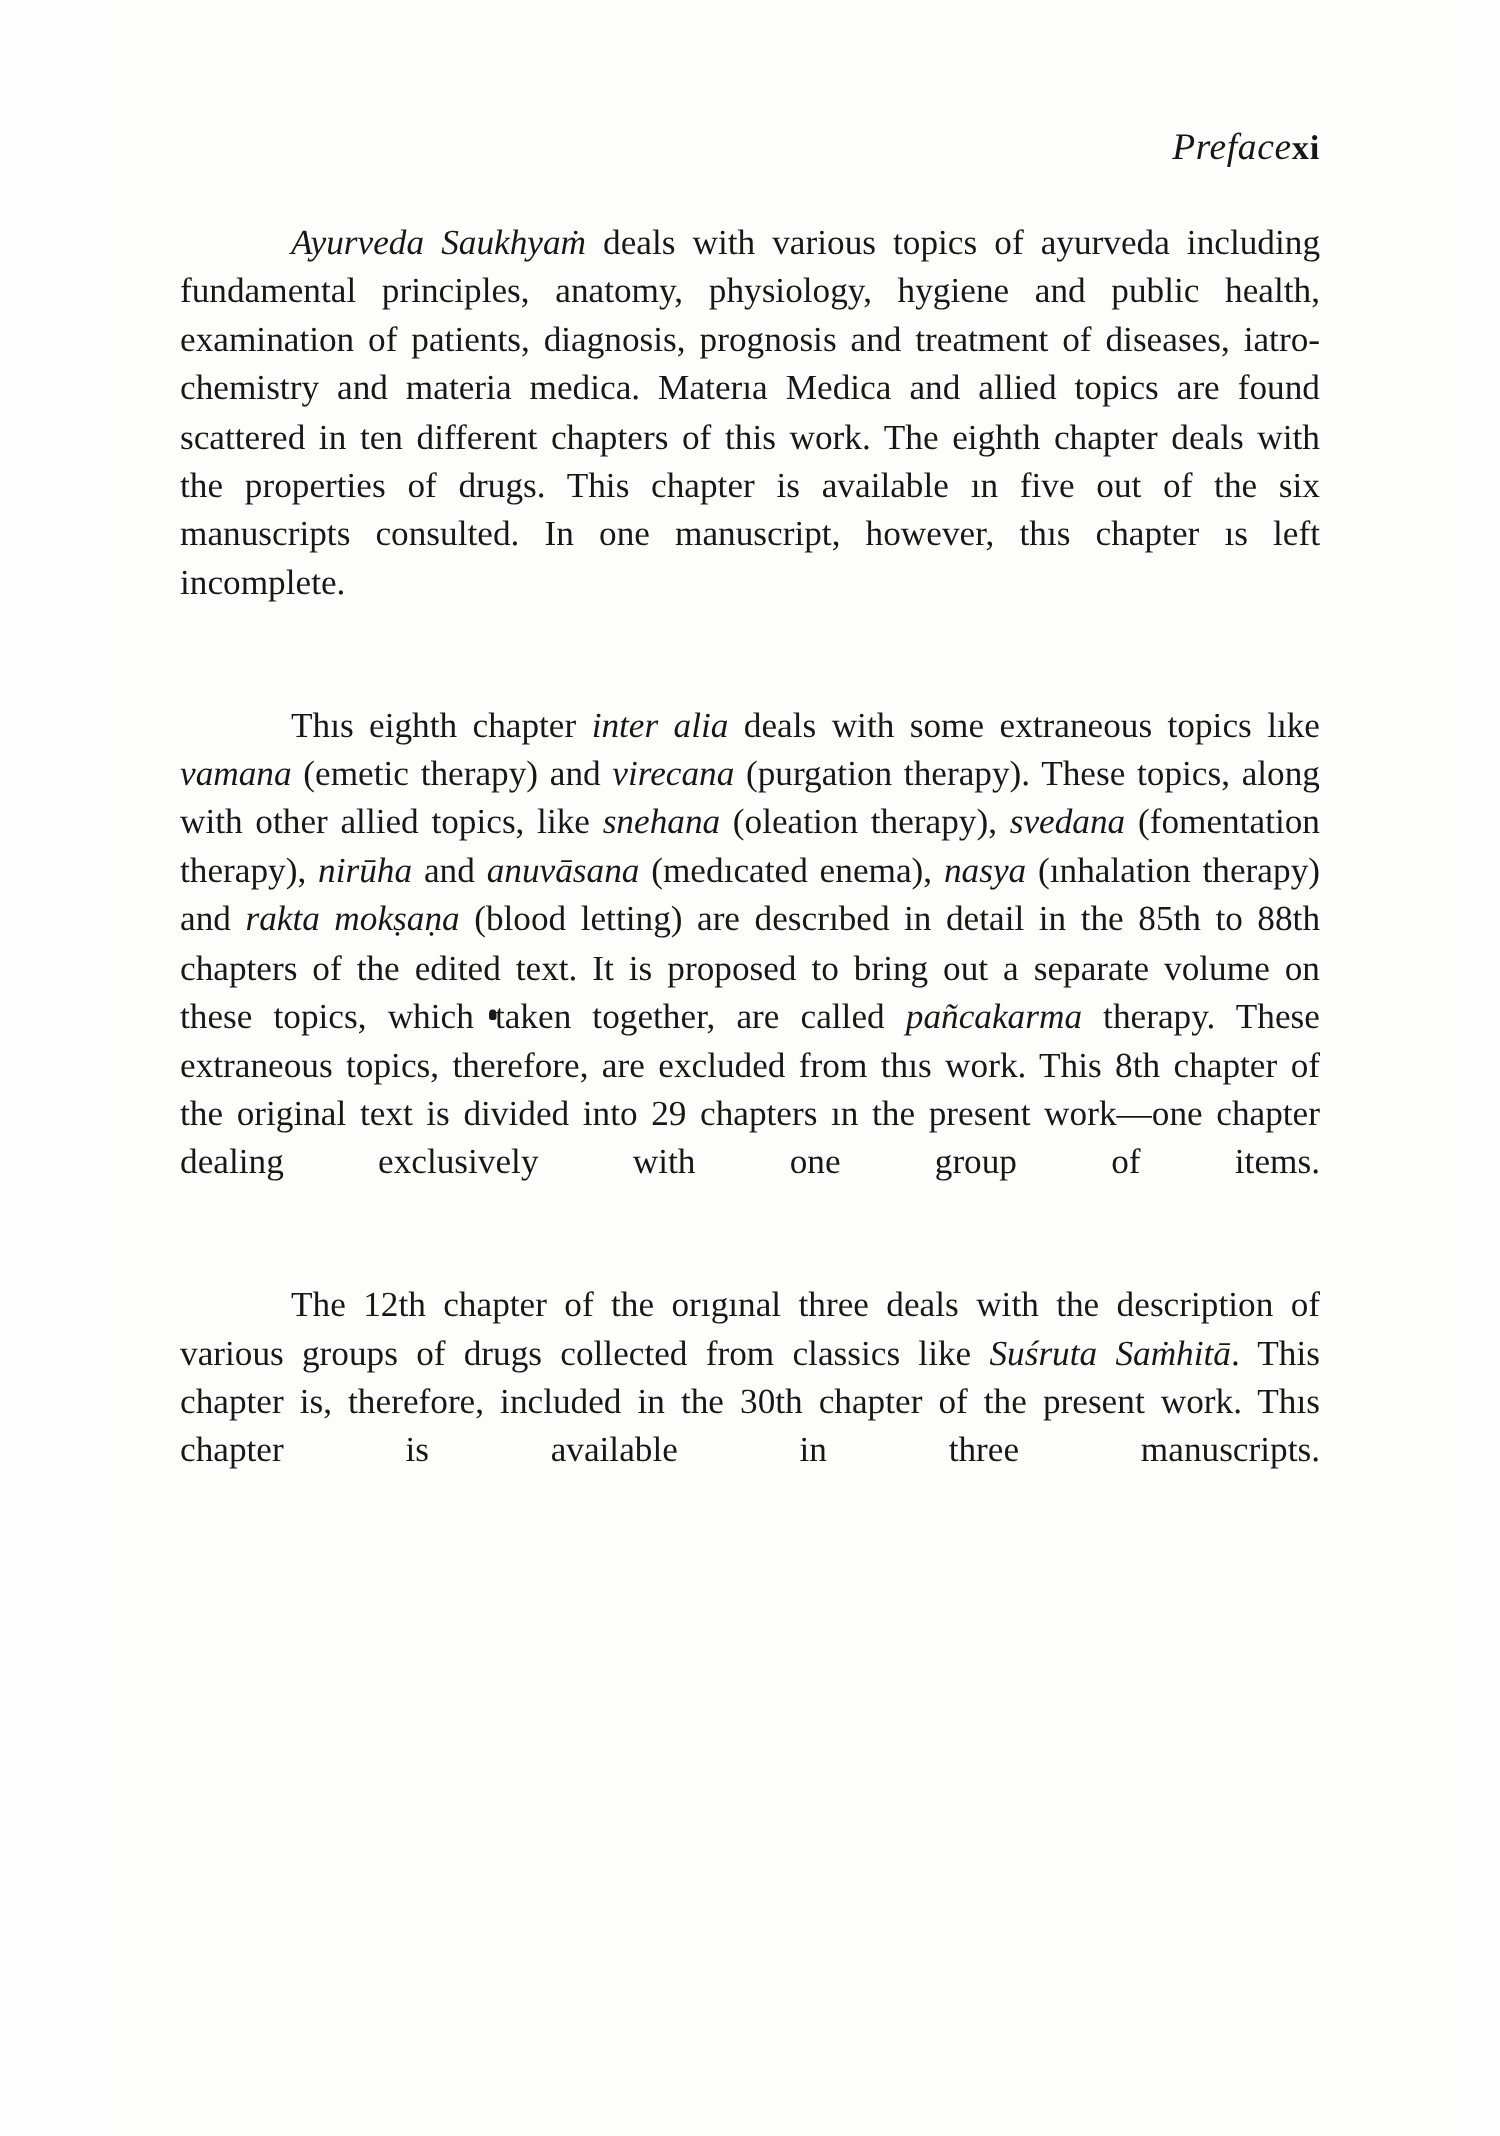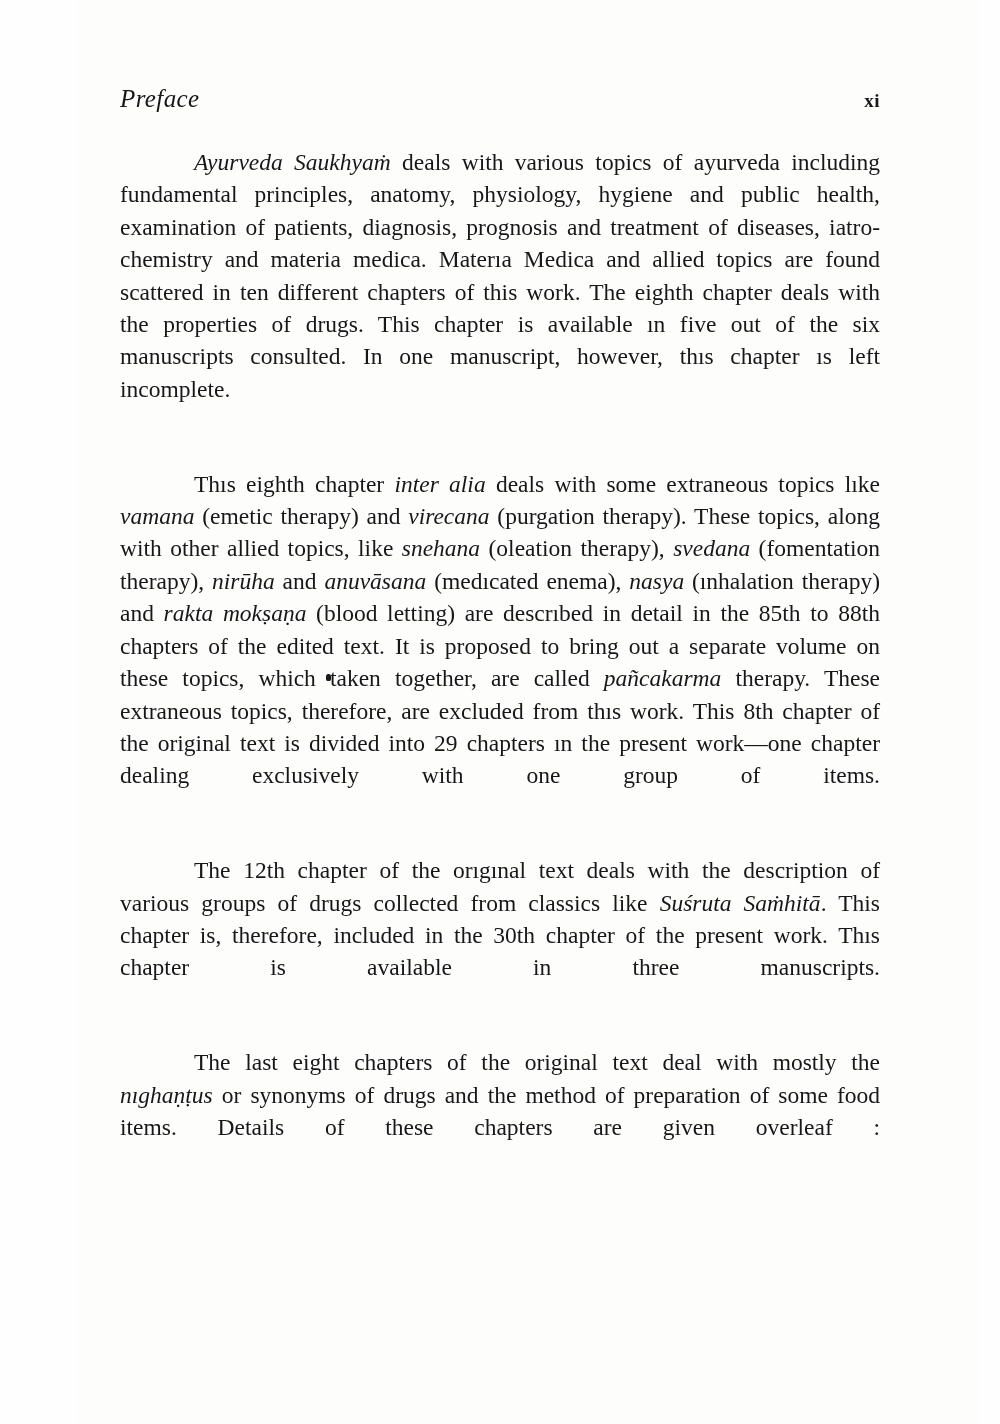--- a/index.html
+++ b/index.html
@@ -40,33 +40,33 @@
     left: 120px;
     top: 86px;
     width: 760px;
   }
 
   
   .running-head {
     position: relative;
     display: flex;
     align-items: baseline;
-    justify-content: space-between;
+    justify-content: flex-end;
     height: 34px;
     margin-bottom: 26px;
   }
   .running-head-title {
     font-style: italic;
     font-size: 25px;
     letter-spacing: 0.4px;
     line-height: 1;
   }
   .running-head-folio {
     font-weight: bold;
-    font-size: 19px;
+    font-size: 23px;
     letter-spacing: 0.5px;
     line-height: 1;
   }
 
   
   .para {
     font-size: 23.5px;
     line-height: 32.4px;
     text-align: justify;
     text-justify: inter-word;
@@ -117,18 +117,17 @@
     <div class="running-head">
       <span class="running-head-title">Preface</span>
       <span class="running-head-folio">xi</span>
     </div>
 
 
     <p class="para indent"><i>Ayurveda Saukhyaṁ</i><span> deals with various topics of ayurveda including fundamental principles, anatomy, physiology, hygiene and public health, examination of patients, diagnosis, prognosis and treatment of diseases, iatro-chemistry and materia  medica. Materıa Medica  and  allied  topics  are  found scattered in ten different chapters of this work.   The eighth chapter  deals  with the properties of drugs.    This chapter   is   available  ın  five out of the six manuscripts consulted.    In one manuscript, however, thıs chapter ıs left incomplete.</span></p>
 
     <p class="para indent"><span>Thıs eighth chapter </span><i>inter alia</i><span>  deals with some extraneous topics lıke </span><i>vamana</i><span> (emetic  therapy)  and </span><i>virecana</i><span> (purgation therapy).   These topics,  along  with  other  allied  topics,  like </span><i>snehana</i><span> (oleation  therapy), </span><i>svedana</i><span>  (fomentation   therapy), </span><i>nirūha</i><span> and </span><i>anuvāsana</i><span> (medıcated  enema), </span><i>nasya</i><span> (ınhalation therapy)  and </span><i>rakta mokṣaṇa</i><span>  (blood  letting)  are  descrıbed in detail in the 85th to 88th  chapters  of  the  edited  text.  It  is proposed to  bring  out  a separate  volume  on   these  topics, which </span><span class="inkblot"></span><span>taken  together,  are  called </span><i>pañcakarma</i><span> therapy.    These extraneous topics, therefore, are excluded from thıs work.   This 8th chapter of the original text is divided into 29 chapters ın the present work—one chapter dealing exclusively  with  one  group of items.</span></p>
 
-    <p class="para indent"><span>The 12th chapter  of  the  orıgınal text deals with the description of various groups of drugs collected from  classics  like </span><i>Suśruta Saṁhitā</i><span>. This chapter is, therefore, included in the 30th chapter of the present work.   Thıs chapter is available in  three manuscripts.</span></p>
+    <p class="para indent"><span>The 12th chapter  of  the  orıgınal three deals with the description of various groups of drugs collected from  classics  like </span><i>Suśruta Saṁhitā</i><span>. This chapter is, therefore, included in the 30th chapter of the present work.   Thıs chapter is available in  three manuscripts.</span></p>
 
-    <p class="para indent"><span>The  last  eight  chapters  of  the  original  text  deal  with mostly the </span><i>nıghaṇṭus</i><span> or synonyms of drugs and the  method  of preparation of some food items.   Details of these chapters are given overleaf :</span></p>
 
   </div>
 </div>
 
 </body></html>

